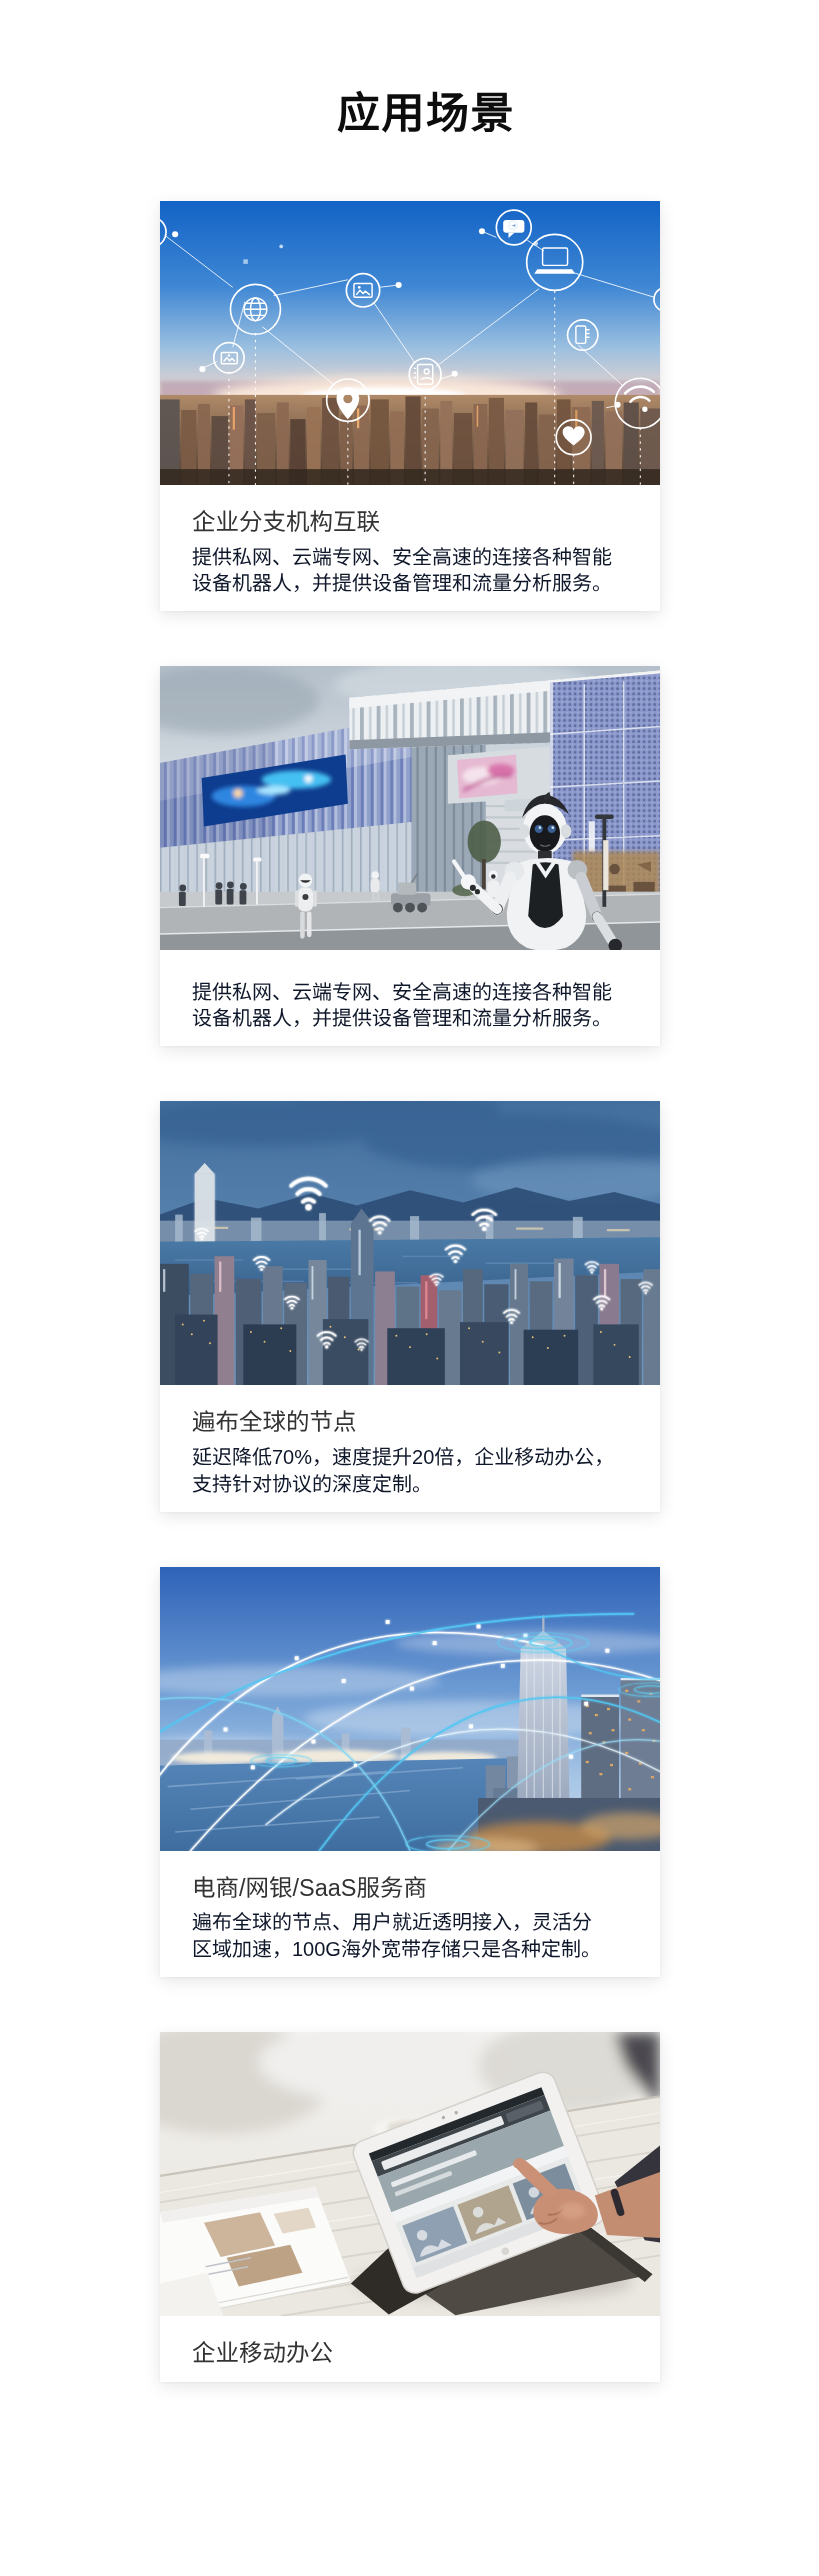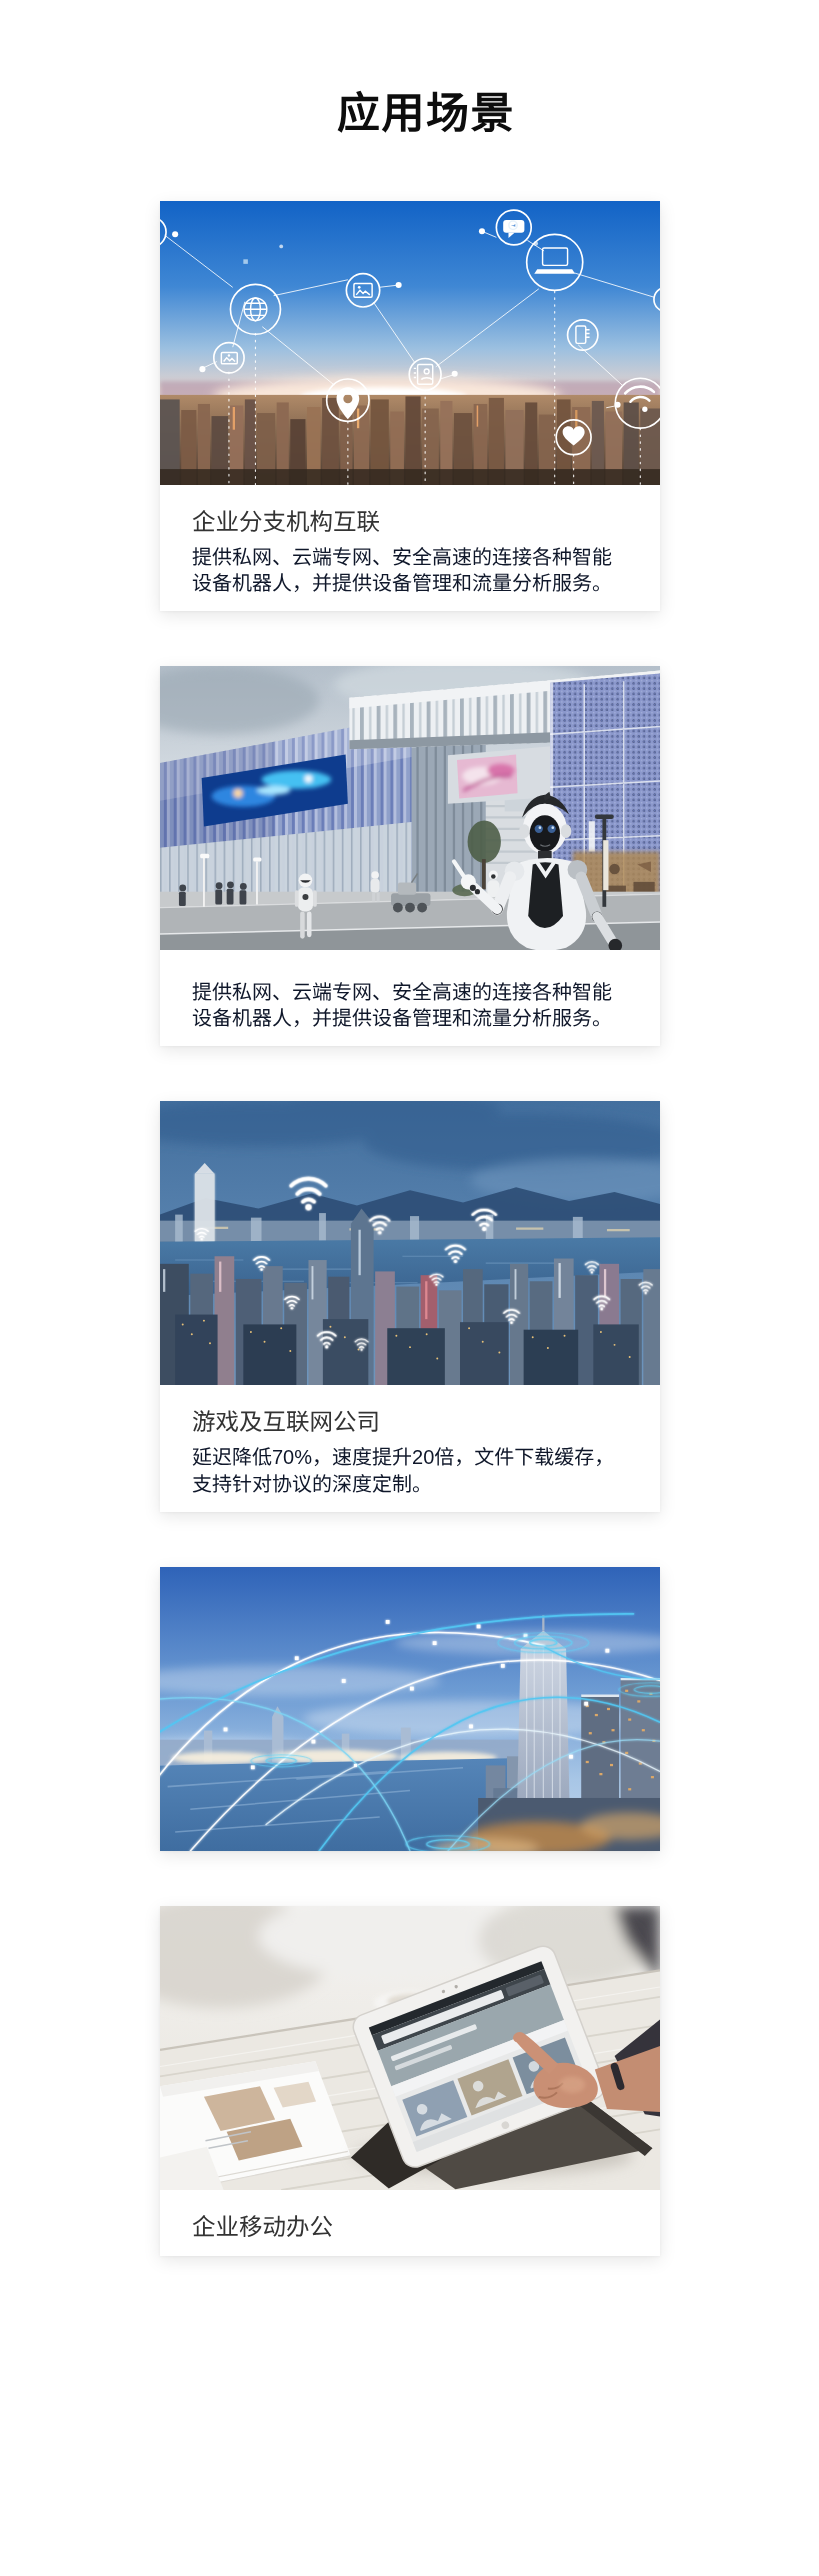--- a/index.html
+++ b/index.html
@@ -499,22 +499,22 @@
           <use href="#s3w" transform="translate(266,318) scale(0.5)"></use>
           <use href="#s3w" transform="translate(365,232) scale(0.5)"></use>
           <use href="#s3w" transform="translate(464,280) scale(0.6)"></use>
           <use href="#s3w" transform="translate(570,216) scale(0.5)"></use>
           <use href="#s3w" transform="translate(583,262) scale(0.6)"></use>
           <use href="#s3w" transform="translate(641,243) scale(0.5)"></use>
         </g>
       </svg>
     </div>
     <div class="card-body">
-      <h2 class="card-title">游戏及互联网公司</h2>
-      <p class="card-text">延迟降低70%，速度提升20倍，文件下载缓存，
+      <h2 class="card-title">遍布全球的节点</h2>
+      <p class="card-text">延迟降低70%，速度提升20倍，企业移动办公，
 支持针对协议的深度定制。</p>
     </div>
   </div>
 
   <div class="card">
     <div class="card-image">
       <svg viewBox="0 0 660 375" preserveAspectRatio="none">
         <defs>
           <linearGradient id="s4sky" x1="0" y1="0" x2="0" y2="1">
             <stop offset="0" stop-color="#2f63b8"></stop>
@@ -644,20 +644,25 @@
           <ellipse cx="506" cy="100" rx="38" ry="8.5" opacity="0.7" stroke-width="1.6"></ellipse>
           <ellipse cx="506" cy="100" rx="18" ry="4.5" opacity="0.9" stroke-width="1.6"></ellipse>
           <ellipse cx="160" cy="256" rx="40" ry="8" opacity="0.55" stroke-width="1.4"></ellipse>
           <ellipse cx="160" cy="256" rx="20" ry="4.5" opacity="0.8" stroke-width="1.4"></ellipse>
           <ellipse cx="648" cy="162" rx="42" ry="9" opacity="0.5" stroke-width="1.4"></ellipse>
           <ellipse cx="648" cy="162" rx="22" ry="5" opacity="0.75" stroke-width="1.4"></ellipse>
           <ellipse cx="380" cy="366" rx="55" ry="11" opacity="0.6" stroke-width="1.6"></ellipse>
           <ellipse cx="380" cy="366" rx="28" ry="6" opacity="0.8" stroke-width="1.6"></ellipse>
         </g>
       </svg>
+    </div>
+    <div class="card-body">
+      <h2 class="card-title">电商/网银/SaaS服务商</h2>
+      <p class="card-text">遍布全球的节点、用户就近透明接入，灵活分
+区域加速，100G海外宽带存储只是各种定制。</p>
     </div>
   </div>
 
   <div class="card">
     <div class="card-image">
       <svg viewBox="0 0 660 375" preserveAspectRatio="none">
         <defs>
           <linearGradient id="s5bg" x1="0" y1="0" x2="0" y2="1">
             <stop offset="0" stop-color="#f4f3f1"></stop>
               <stop offset="1" stop-color="#e6e2da"></stop>

